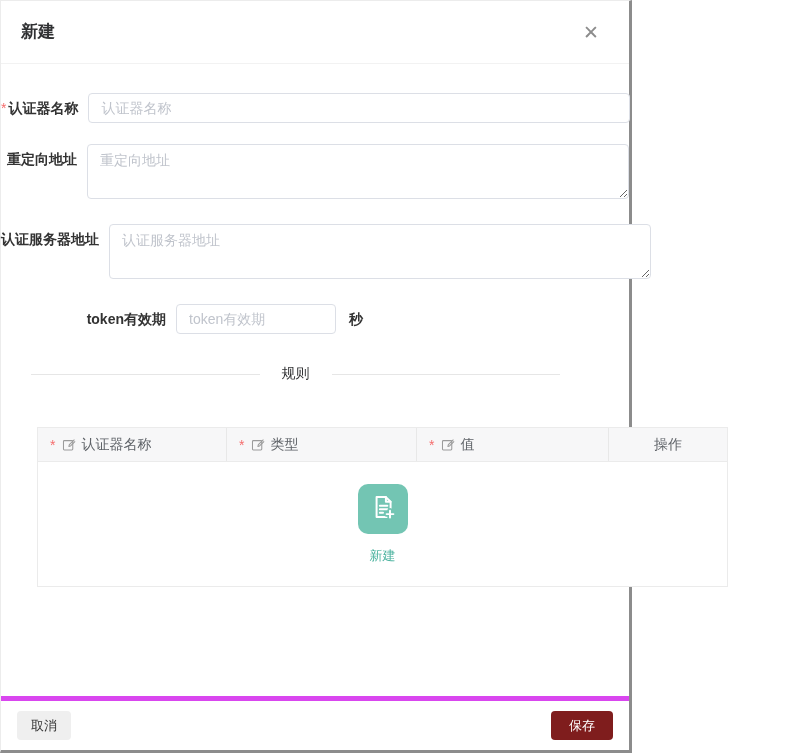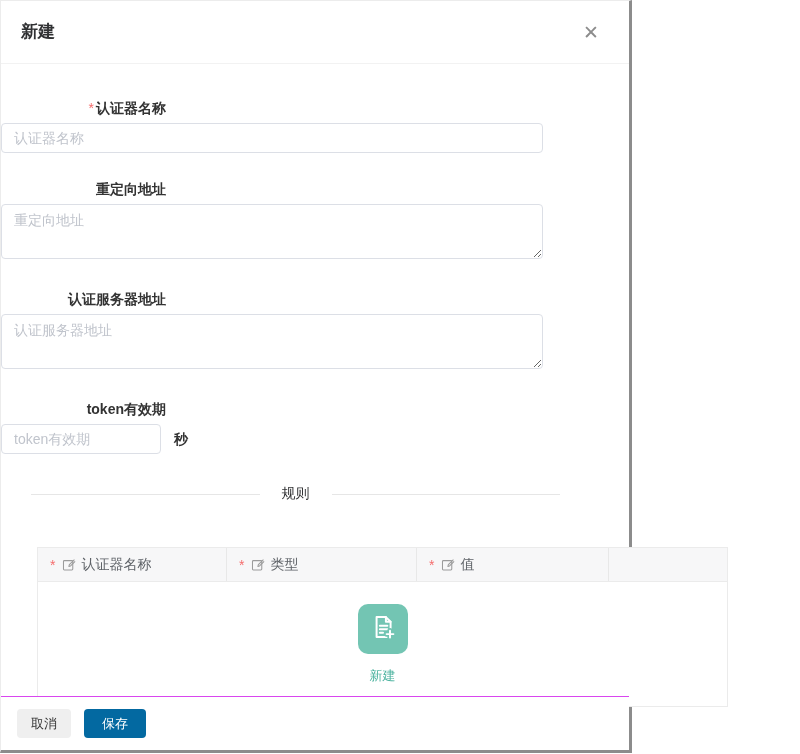--- a/index.html
+++ b/index.html
@@ -10,21 +10,21 @@
     border-right:3px solid #8c8c8c; border-bottom:3px solid #8c8c8c; }
 
   
   .dlg-header { height:63px; padding:20px 20px 0 20px; border-bottom:1px solid #f2f2f2; position:relative; }
   .dlg-title { font-size:17px; font-weight:700; color:#303133; line-height:22px; }
   .close-btn { position:absolute; top:22px; right:28px; width:20px; height:20px;
     font-size:19px; line-height:20px; color:#8c8c8c; text-align:center; cursor:pointer; user-select:none; }
 
   
   .dlg-body { padding-top:29px; }
-  .form-row { display:flex; margin-bottom:21px;flex-direction:column; }
+  .form-row { display:flex; margin-bottom:21px; }
   .form-label { width:175px; padding-right:10px; text-align:right; font-size:14px;
     font-weight:700; color:#333; line-height:30px; white-space:nowrap; }
   .required-star { color:#f56c6c; font-weight:400; margin-right:2px; }
   .ctl input, .ctl textarea { border:1px solid #dcdfe6; border-radius:4px; font-size:14px;
     color:#606266; font-family:inherit; outline:none; background:#fff; }
   .ctl input::placeholder, .ctl textarea::placeholder { color:#c0c4cc; }
   .wide-input { width:542px; height:30px; padding:0 12px; }
   .wide-textarea { width:542px; height:55px; padding:6px 12px; resize:both; line-height:1.4; }
   .short-input { width:160px; height:30px; padding:0 12px; }
   .suffix { margin-left:13px; font-size:14px; font-weight:700; color:#333; line-height:30px; }
@@ -42,26 +42,26 @@
   .th.c1 { width:189px; } .th.c2 { width:190px; } .th.c3 { width:192px; }
   .th.c4 { width:118px; border-right:none; justify-content:center; }
   .edit-icon svg { display:block; }
   .tbody-empty { height:124px; display:flex; flex-direction:column; align-items:center; justify-content:center; }
   .add-icon-btn { width:50px; height:50px; border-radius:10px; background:#73c5b3;
     display:flex; align-items:center; justify-content:center; cursor:pointer; }
   .add-label { margin-top:13px; font-size:13px; color:#48b19d; cursor:pointer; }
 
   
   .dlg-footer { position:absolute; left:0; right:0; bottom:0; height:54px;
-    border-top:1px solid #d946ef; display:flex; align-items:center; justify-content:flex-start;
+    border-top:5px solid #d946ef; display:flex; align-items:center; justify-content:space-between;
     padding:0 16px; background:#fff; }
   .btn { border:none; border-radius:4px; font-size:13px; font-family:inherit;
     padding:8px 14px; cursor:pointer; line-height:1; height:29px; }
   .btn-cancel { background:#efefef; color:#333; }
-  .btn-save { background:#0369a1; color:#fff; margin-left:13px; padding:8px 18px; }
+  .btn-save { background:#7f1d1d; color:#fff; margin-left:13px; padding:8px 18px; }
 </style>
 </head>
 <body>
 
 <div class="dialog">
 
   <div class="dlg-header">
     <div class="dlg-title">新建</div>
     <div class="close-btn">✕</div>
   </div>
@@ -130,20 +130,23 @@
         <div class="th c3">
           <span class="required-star">*</span>
           <span class="edit-icon">
             <svg width="14" height="14" viewBox="0 0 16 16" fill="none" stroke="#9b9b9b" stroke-width="1.2">
               <rect x="1.7" y="3" width="10.6" height="10.6" rx="1"></rect>
               <path d="M14.2 1.9 L8.4 7.7 L7.9 9.6 L9.8 9.1 L15 3.9" stroke-linejoin="round"></path>
             </svg>
           </span>
           <span>值</span>
         </div>
+        <div class="th c4">
+          <span>操作</span>
+        </div>
       </div>
 
       <div class="tbody-empty">
         <div class="add-icon-btn">
           <span>
             <svg width="28" height="28" viewBox="0 0 24 24" fill="none" stroke="#ffffff" stroke-width="1.7" stroke-linecap="round" stroke-linejoin="round">
               <path d="M14.5 3.5 H6.5 V20.5 H18.5 V7.5 Z"></path>
               <path d="M14.5 3.5 V7.5 H18.5"></path>
               <path d="M9.3 11 H15.7"></path>
               <path d="M9.3 14 H15.7"></path>

